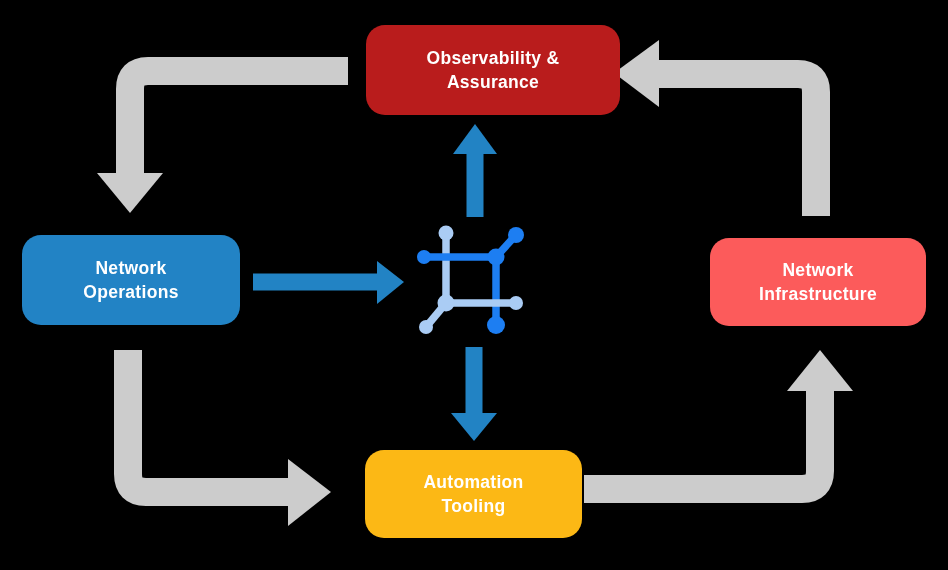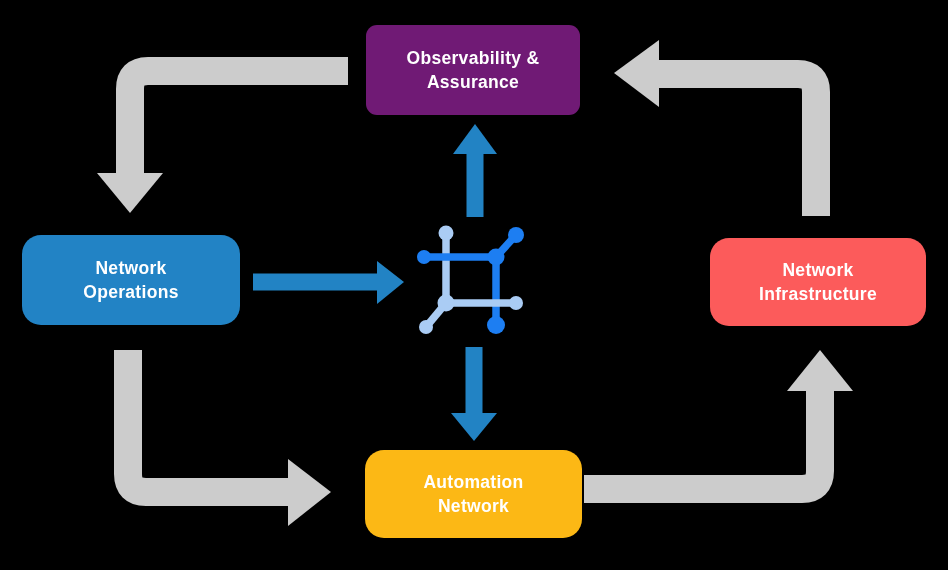--- a/index.html
+++ b/index.html
@@ -29,21 +29,21 @@
     align-items: center;
     justify-content: center;
     text-align: center;
     color: #ffffff;
     font-size: 17.5px;
     font-weight: bold;
     letter-spacing: 0.3px;
     line-height: 1.38;
   }
   .node span { white-space: pre-line; }
-  .node-observability { left: 366px; top: 25px;  width: 214px; height: 90px; background: #701a75; border-radius: 11px; }
+  .node-observability { left: 366px; top: 25px;  width: 254px; height: 90px; background: #b91c1c; }
   .node-operations    { left: 22px;  top: 235px; width: 218px; height: 90px; background: #2283c5; }
   .node-infrastructure{ left: 710px; top: 238px; width: 216px; height: 88px; background: #fc5b5b; }
   .node-tooling       { left: 365px; top: 450px; width: 217px; height: 88px; background: #fcb815; }
   .center-icon {
     position: absolute;
     left: 412px; top: 219px;
     width: 122px; height: 122px;
   }
 </style>
 </head>
@@ -117,16 +117,16 @@
   <div class="node node-operations">
     <span>Network
 Operations</span>
   </div>
   <div class="node node-infrastructure">
     <span>Network
 Infrastructure</span>
   </div>
   <div class="node node-tooling">
     <span>Automation
-Network</span>
+Tooling</span>
   </div>
 
 </div>
 
 </body></html>

